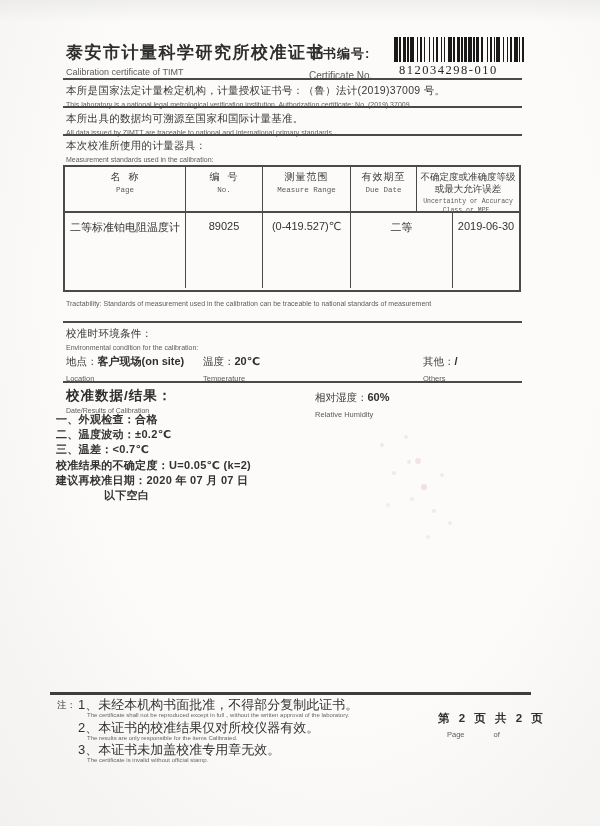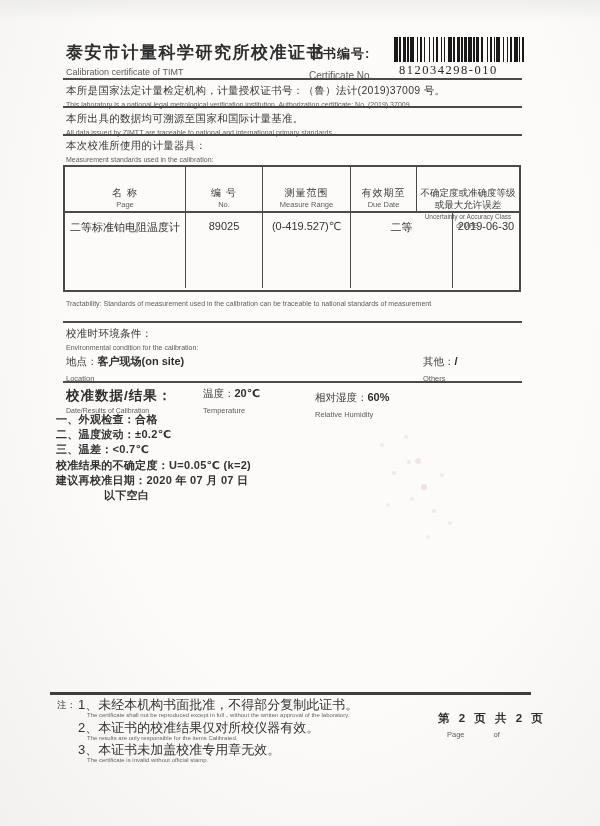--- a/index.html
+++ b/index.html
@@ -44,33 +44,33 @@
   .st-zh { font-size:10.5px; color:#383838; letter-spacing:.3px; }
   .st-en { font-size:7px; color:#5c5c5c; margin-top:2.5px; }
   
   .tbl { position:absolute; left:63px; top:165px; width:458px; height:127px; border:2px solid #4a4a48; background:transparent; }
   .trow { display:flex; width:100%; }
   .trow.head { height:46px; border-bottom:2px solid #4a4a48; }
   .trow.data { height:75px; }
   .tc { border-right:1.6px solid #4a4a48; display:flex; flex-direction:column; align-items:center; text-align:center; }
   .tc:last-child { border-right:none; }
   .tc.c1 { width:121px; } .tc.c2 { width:77px; } .tc.c3 { width:88px; } .tc.c4 { width:102px; } .tc.c5 { width:66px; }
-  .trow.head .tc { justify-content:flex-start; padding-top:20px; }
+  .trow.head .tc { justify-content:flex-start; padding-top:5px;font-family:Liberation Mono, monospace; }
   .th-zh { font-size:10px; color:#3a3a3a; letter-spacing:1px; line-height:12px; }
   .th-en { font-size:7.5px; color:#5c5c5c; margin-top:2px; line-height:8.5px; }
   .tc.c4 .th-zh { font-size:9.5px; letter-spacing:0; padding:0 2px; }
   .tc.c4 .th-en { font-size:6.5px; padding:0 4px; }
   .trow.data .tc { justify-content:flex-start; padding-top:7px; font-size:11px; color:#333; }
   
   .trace { position:absolute; left:66px; top:297px; }
   
   .env-head { position:absolute; left:66px; top:327px; }
   .env-row { position:absolute; left:63px; top:351px; width:459px; height:30px; }
   .env-item { position:absolute; top:0; }
-  .env-item.e1 { left:3px; } .env-item.e2 { left:140px;margin-top:32px; } .env-item.e3 { left:252px;margin-top:36px; } .env-item.e4 { left:360px; }
+  .env-item.e1 { left:3px; } .env-item.e2 { left:140px; } .env-item.e3 { left:252px;margin-top:36px; } .env-item.e4 { left:360px; }
   .env-line { white-space:nowrap; }
   .env-label { font-size:10.5px; color:#3a3a3a; }
   .env-value { font-size:11px; font-weight:bold; color:#2f2f2f; }
   .env-en { font-size:7.5px; color:#5c5c5c; margin-top:5px; }
   
   .res-head { position:absolute; left:66px; top:387px; }
   .res-zh { font-size:13.5px; font-weight:bold; color:#2e2e2e; letter-spacing:1px; }
   .res-en { font-size:7px; color:#5c5c5c; margin-top:2px; }
   .res-list { position:absolute; left:56px; top:412px; font-size:11px; color:#323232; line-height:15.2px; letter-spacing:.3px;font-weight:bold; }
   .res-list .blank-note { padding-left:48px; }

